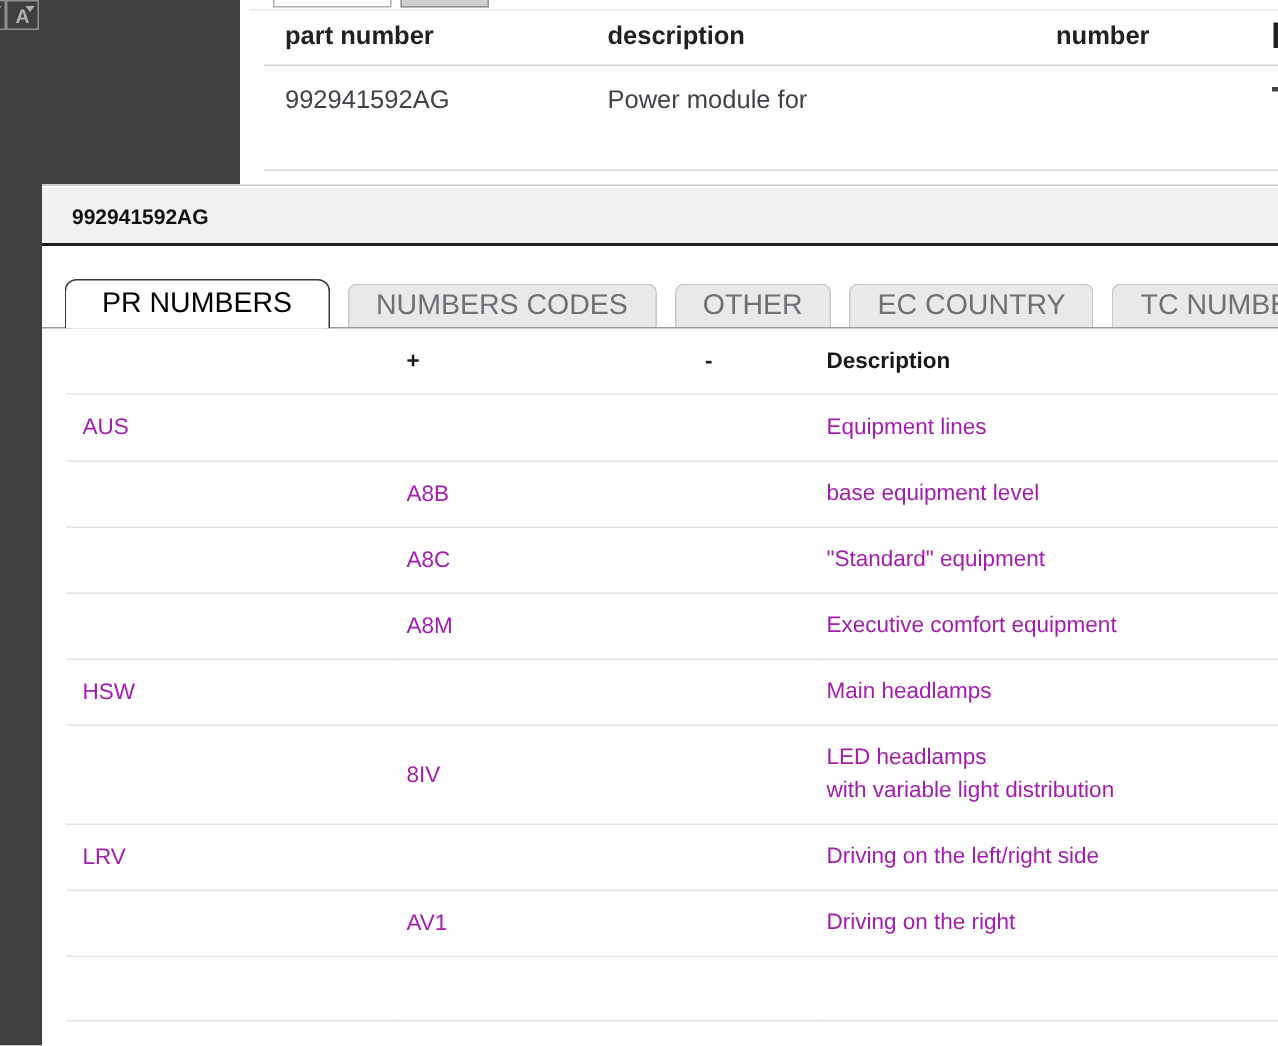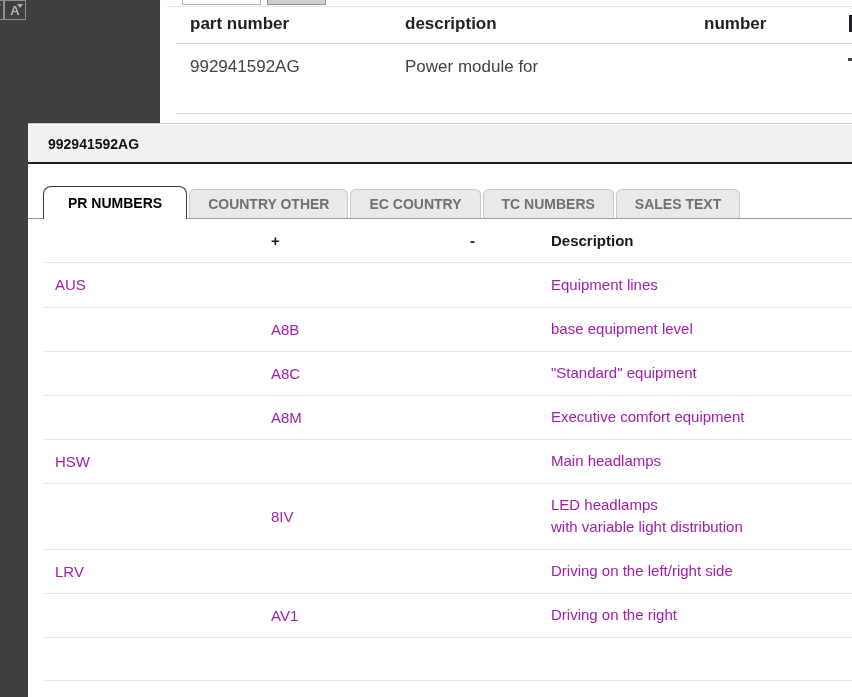--- a/index.html
+++ b/index.html
@@ -53,22 +53,22 @@
   }
   .modal-title { position:absolute; left:20px; top:0; line-height:39px; font-size:14px; font-weight:bold; color:#111; }
 
   .tabstrip {
     position:absolute; left:0; top:63px; width:100%; height:32px;
     border-bottom:1px solid #9b9b9b; padding-left:15px;
     display:flex; align-items:flex-end;
   }
   .tab {
     display:inline-block; height:29px; line-height:28px; padding:0 18px;
-    margin-right:2px; background:#e9e9e9; border:1px solid #c8c8c8; border-bottom:none;
-    border-radius:6px 6px 0 0; font-size:14px; font-weight:bold; color:#6d7074;
+    margin-right:12px; background:#e9e9e9; border:1px solid #c8c8c8; border-bottom:none;
+    border-radius:6px 6px 0 0; font-size:19px; font-weight:normal; color:#6d7074;
     white-space:nowrap; cursor:pointer; position:relative;
   }
   .tab.active {
     height:33px; line-height:32px; padding:0 24px; margin-bottom:-1px;
     background:#ffffff; border:1px solid #3a3a3a; border-bottom:none;
     border-radius:8px 8px 0 0; color:#000; z-index:2;
   }
 
   .pr-table {
     position:absolute; left:16px; top:96px; width:840px;
@@ -124,21 +124,22 @@
   <div class="hline hl2"></div>
 </div>
 
 <div class="modal">
   <div class="modal-header">
     <div class="modal-title">992941592AG</div>
   </div>
 
   <div class="tabstrip">
     <div class="tab active">PR NUMBERS</div>
-    <div class="tab">COUNTRY OTHER</div>
+    <div class="tab">NUMBERS CODES</div>
+    <div class="tab">OTHER</div>
     <div class="tab">EC COUNTRY</div>
     <div class="tab">TC NUMBERS</div>
     <div class="tab">SALES TEXT</div>
   </div>
 
   <table class="pr-table">
     <colgroup>
         <col class="g">
         <col class="p">
         <col class="m">

